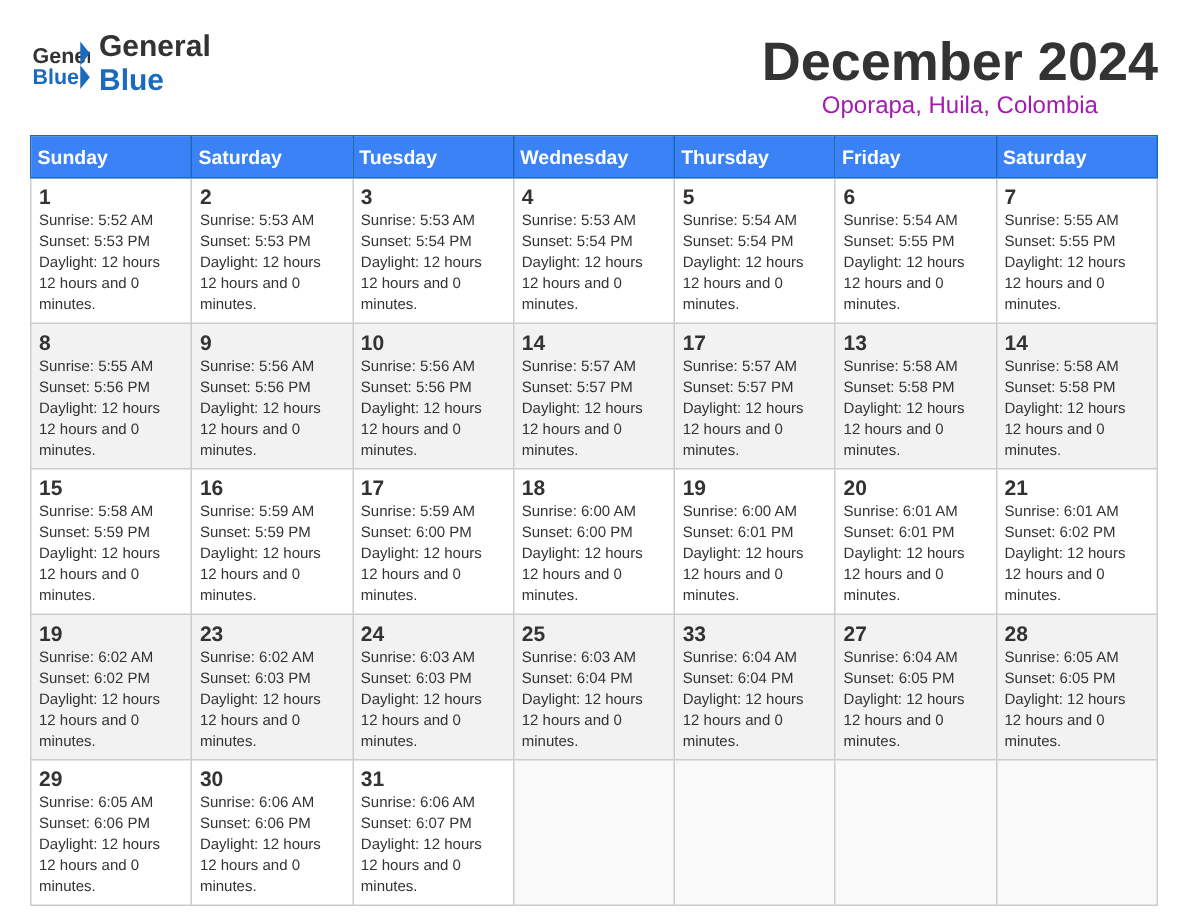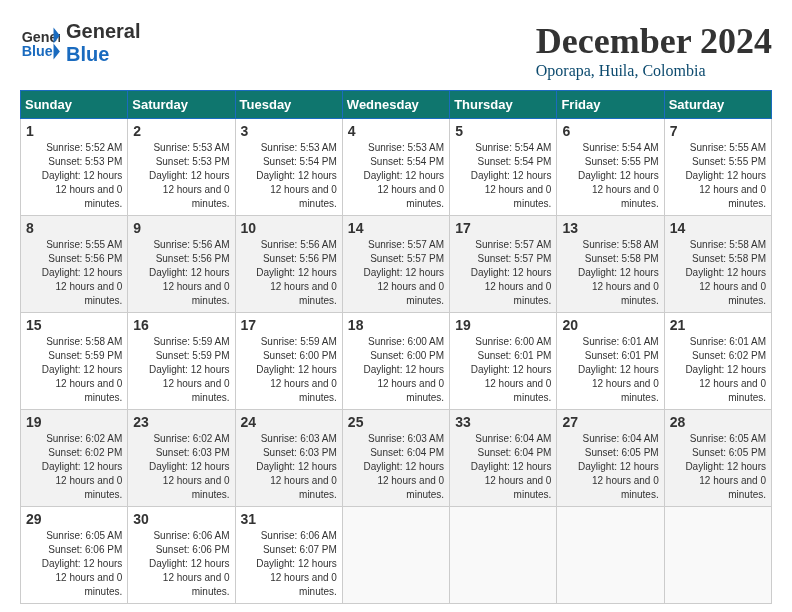--- a/index.html
+++ b/index.html
@@ -19,39 +19,38 @@
     .logo {
       display: flex;
       align-items: center;
       gap: 6px;
     }
     .logo-icon {
       width: 40px;
       height: 35px;
     }
     .title-area {
-      text-align: left;
-      font-family: Liberation Serif, serif;
+      text-align: center;
     }
     .month-title {
       font-size: 36px;
       font-weight: bold;
       color: #333;
     }
     .location {
       font-size: 16px;
-      color: #0c4a6e;
+      color: #a21caf;
     }
     table {
       width: 100%;
       border-collapse: collapse;
       table-layout: fixed;
     }
     thead tr th {
-      background-color: #0f766e;
+      background-color: #3b82f6;
       color: #fff;
       font-size: 13px;
       font-weight: bold;
       padding: 6px 4px;
       text-align: left;
       border: 1px solid #1a6bbf;
     }
     tbody tr td {
       vertical-align: top;
       border: 1px solid #ccc;
@@ -67,21 +66,20 @@
     .day-num {
       font-size: 14px;
       font-weight: bold;
       display: block;
       margin-bottom: 2px;
     }
     .day-detail {
       font-size: 10px;
       line-height: 1.4;
       color: #333;
-      text-align: right;
     }
     td.empty {
       background: #f9f9f9;
     }
   </style>
 </head>
 <body>
 
 <div class="header-area">
   <div class="logo">

